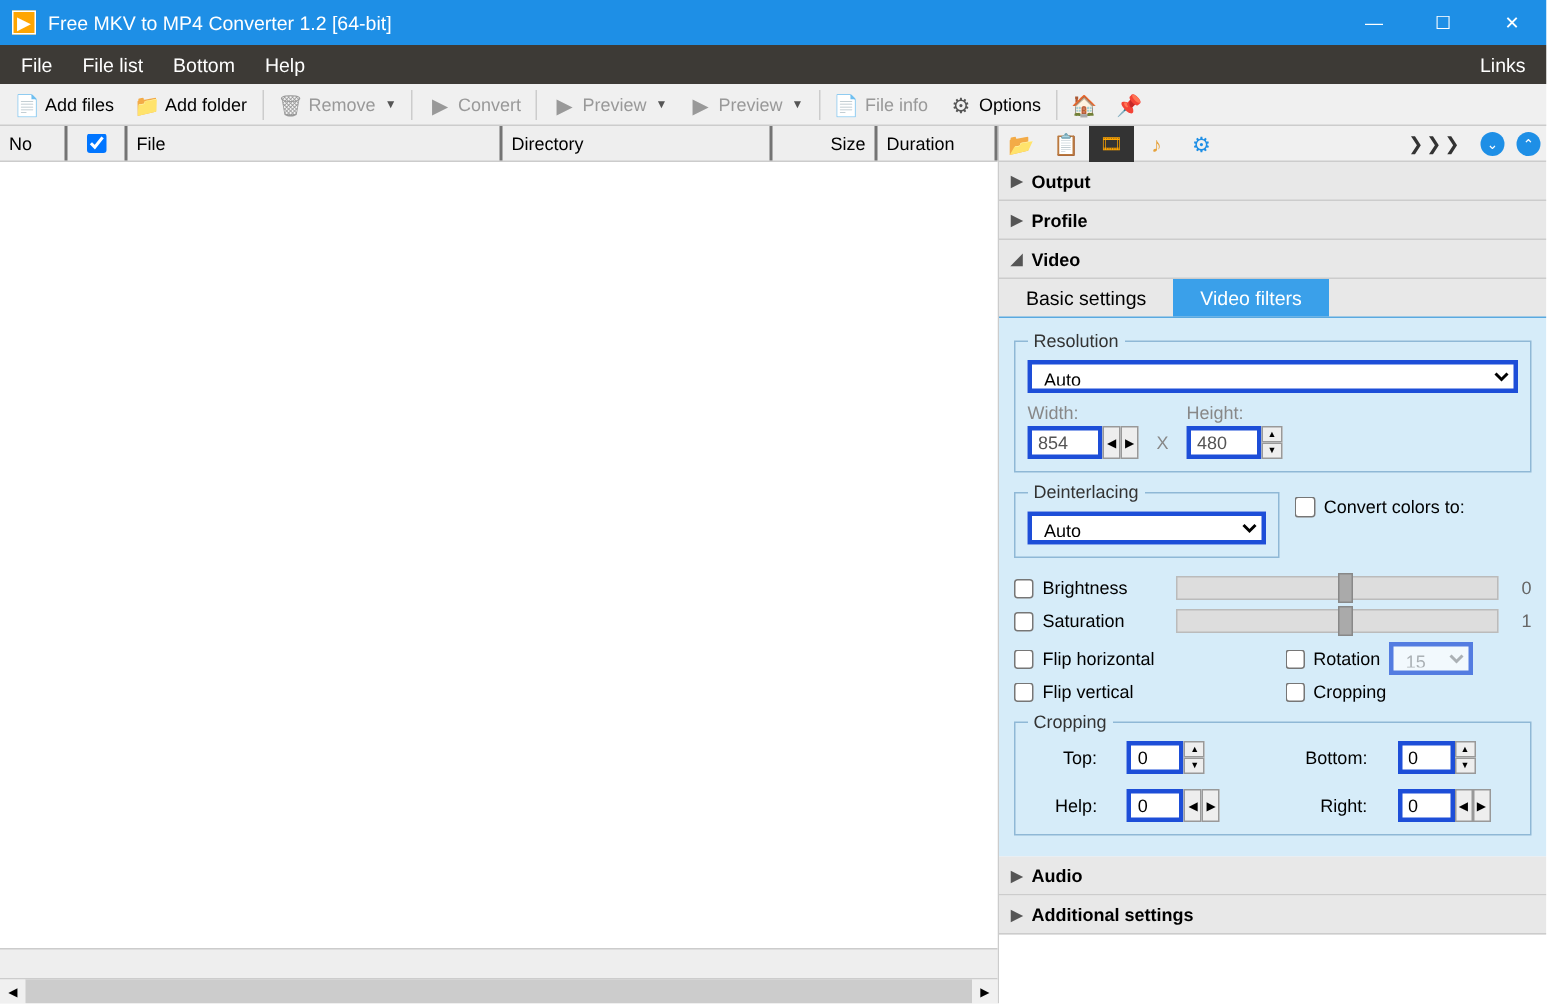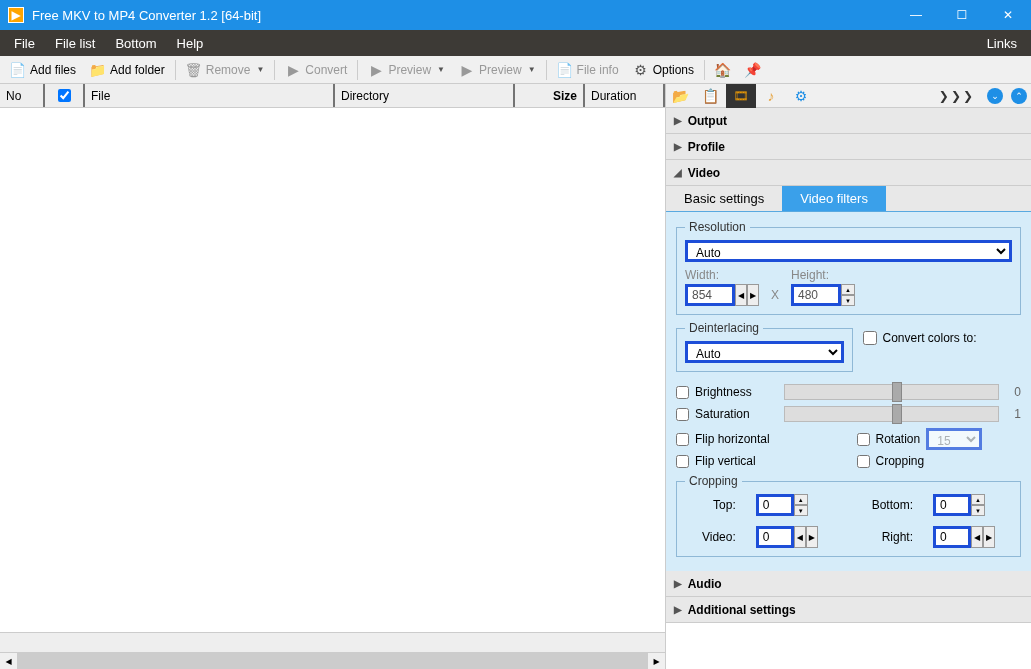--- a/index.html
+++ b/index.html
@@ -29,21 +29,21 @@
 .left-pane { flex: 1; display: flex; flex-direction: column; border-right: 1px solid #ccc; min-width: 0; }
 .right-pane { width: 365px; background: #fff; display: flex; flex-direction: column; overflow: hidden; }
 
 
 .table-header { height: 24px; background: #eee; border-bottom: 1px solid #ccc; display: flex; }
 .th { border-right: 2px solid #737373; display: flex; align-items: center; padding: 0 6px; font-size: 12px; }
 .th.no { width: 45px; }
 .th.chk { width: 40px; justify-content: center; }
 .th.file { flex: 1; min-width: 100px; }
 .th.dir { width: 180px; }
-.th.size { width: 70px; text-align: center; justify-content: flex-end; font-weight: bold; }
+.th.size { width: 70px; text-align: center; justify-content: flex-end; }
 .th.dur { width: 80px; }
 .table-body { flex: 1; background: #fff; position: relative; overflow: auto; }
 .bottom-bar { height: 20px; background: #eee; border-top: 1px solid #ccc; }
 .hscroll { height: 17px; border-top: 1px solid #ccc; background: #f0f0f0; position: relative; }
 .hscroll-thumb { position: absolute; left: 17px; right: 17px; top: 0; bottom: 0; background: #ccc; }
 .hscroll-btn { position: absolute; width: 17px; height: 17px; top: 0; background: #f0f0f0; display: flex; align-items: center; justify-content: center; font-size: 8px; }
 
 
 .right-tabs { height: 24px; background: #f0f0f0; border-bottom: 1px solid #ccc; display: flex; align-items: center; }
 .r-tab { width: 30px; height: 24px; display: flex; align-items: center; justify-content: center; cursor: pointer; }
@@ -334,21 +334,21 @@
                 </div>
               </div>
             <span class="clabel">Bottom:</span>
             <div class="spinner">
                 <input type="text" style="width: 38px;" value="0">
                 <div class="spin-btns">
                   <button>▲</button>
                   <button>▼</button>
                 </div>
               </div>
-            <span class="clabel">Video:</span>
+            <span class="clabel">Help:</span>
             <div class="spinner">
                 <input type="text" style="width: 38px;" value="0">
                 <div class="hspin-btns">
                   <button>◀</button>
                   <button>▶</button>
                 </div>
               </div>
             <span class="clabel">Right:</span>
             <div class="spinner">
                 <input type="text" style="width: 38px;" value="0">

